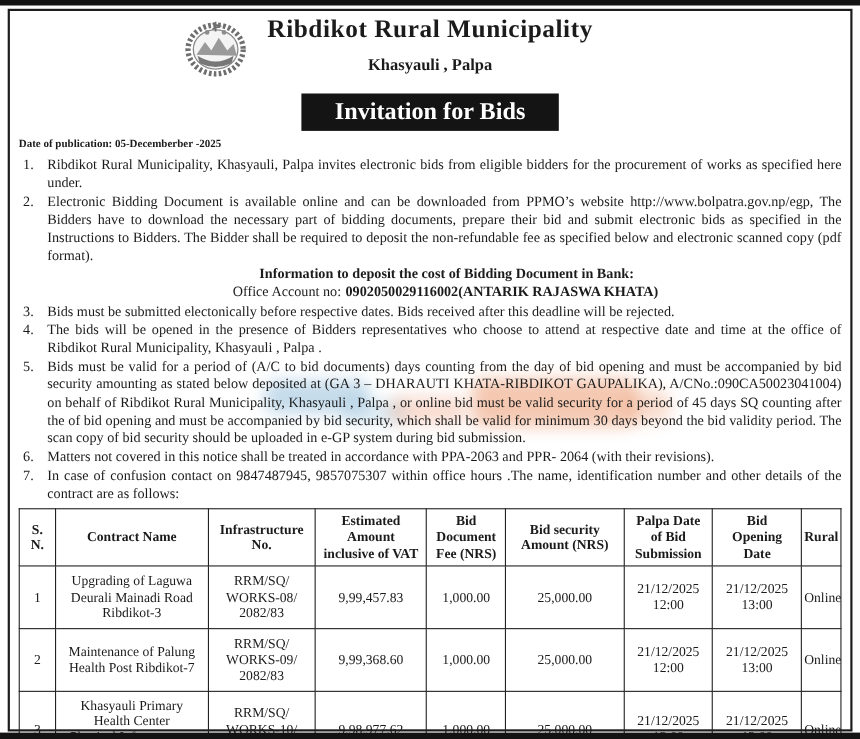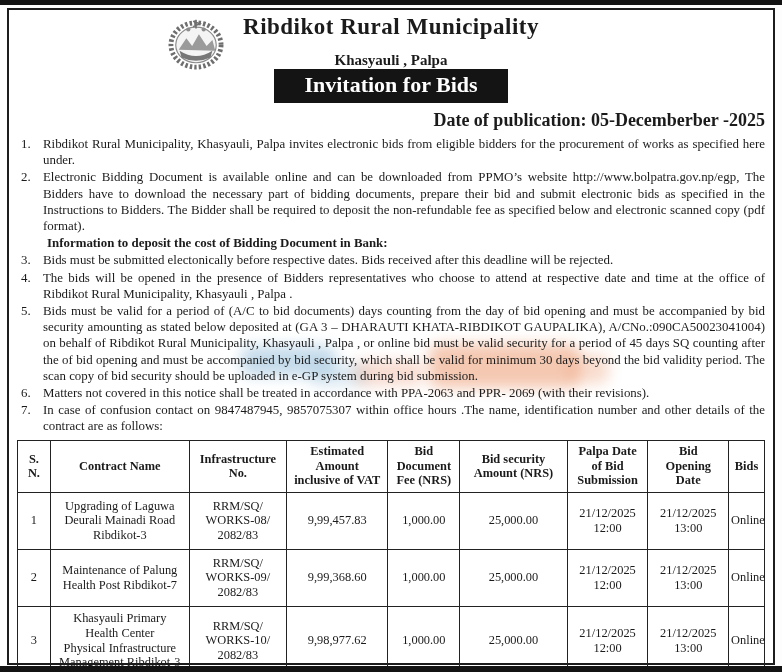--- a/index.html
+++ b/index.html
@@ -21,35 +21,35 @@
     background: #fff;
     padding: 2px 8px 0 8px;
   }
   
   .header { position: relative; text-align: center; }
   .logo {
     position: absolute; left: 150px; top: 2px; width: 58px; height: 54px;
   }
   .title { font-size: 23px; font-weight: bold; letter-spacing: 0.5px; margin-top: 2px; }
   .subtitle { font-size: 15px; font-weight: bold; margin-top: 12px; }
-  .banner-wrap { text-align: center; margin-top: 0; }
+  .banner-wrap { text-align: center; margin-top: 16px; }
   .banner {
     display: inline-block;
     background: #141414; color: #fff;
     font-size: 22px; font-weight: bold;
     padding: 3px 30px 5px 30px;
     min-width: 185px;
   }
-  .pub-date { text-align: right; font-size: 18px; font-weight: bold; margin-top: 7px; }
+  .pub-date { text-align: left; font-size: 10px; font-weight: bold; margin-top: 7px; }
   
   .notice { margin-top: 5px; font-size: 12.9px; line-height: 16.2px; }
   .n-item { display: flex; margin-bottom: 1px; }
   .n-no { width: 26px; flex: 0 0 26px; padding-left: 4px; }
   .n-text { flex: 1; text-align: justify; }
-  .bank-block { margin-left: 28px; margin-bottom: 1px; }
+  .bank-block { margin-left: 28px; margin-bottom: 1px; text-align: center; }
   .bank-heading { font-weight: bold; padding-left: 2px; }
   .bank-line { }
   .bank-label { }
   .bank-value { font-weight: bold; margin-left: 4px; }
   
   table.bids {
     width: 100%;
     border-collapse: collapse;
     margin-top: 5px;
     font-size: 12.4px;
@@ -129,40 +129,43 @@
         <span class="n-text">Ribdikot Rural Municipality, Khasyauli, Palpa invites electronic bids from eligible bidders for the procurement of works as specified here under.</span>
       </div>
 
       <div class="n-item">
         <span class="n-no">2.</span>
         <span class="n-text">Electronic Bidding Document is available online and can be downloaded from PPMO’s website http://www.bolpatra.gov.np/egp, The Bidders have to download the necessary part of bidding documents, prepare their bid and submit electronic bids as specified in the Instructions to Bidders. The Bidder shall be required to deposit the non-refundable fee as specified below and electronic scanned copy (pdf format).</span>
       </div>
 
       <div class="bank-block">
         <div class="bank-heading">Information to deposit the cost of Bidding Document in Bank:</div>
+        <div class="bank-line">
+          <span class="bank-label">Office Account no:</span><span class="bank-value">0902050029116002(ANTARIK RAJASWA KHATA)</span>
+        </div>
       </div>
 
       <div class="n-item">
         <span class="n-no">3.</span>
         <span class="n-text">Bids must be submitted electonically before respective dates. Bids received after this deadline will be rejected.</span>
       </div>
 
       <div class="n-item">
         <span class="n-no">4.</span>
         <span class="n-text">The bids will be opened in the presence of Bidders representatives who choose to attend at respective date and time at the office of Ribdikot Rural Municipality, Khasyauli , Palpa .</span>
       </div>
 
       <div class="n-item">
         <span class="n-no">5.</span>
         <span class="n-text">Bids must be valid for a period of (A/C to bid documents) days counting from the day of bid opening and must be accompanied by bid security amounting as stated below deposited at (GA 3 – DHARAUTI KHATA-RIBDIKOT GAUPALIKA), A/CNo.:090CA50023041004) on behalf of Ribdikot Rural Municipality, Khasyauli , Palpa , or online bid must be valid security for a period of 45 days SQ  counting after the of bid opening and must be accompanied by bid security, which shall be valid for minimum 30 days beyond the bid validity period. The scan copy of bid security should be uploaded in e-GP system during bid submission.</span>
       </div>
 
       <div class="n-item">
         <span class="n-no">6.</span>
-        <span class="n-text">Matters not covered in this notice shall be treated in accordance with PPA-2063 and PPR- 2069 (with their revisions).</span>
+        <span class="n-text">Matters not covered in this notice shall be treated in accordance with PPA-2063 and PPR- 2064 (with their revisions).</span>
       </div>
 
       <div class="n-item">
         <span class="n-no">7.</span>
         <span class="n-text">In case of confusion contact on 9847487945, 9857075307 within office hours .The name, identification number and other details of the contract are as follows:</span>
       </div>
 
     </div>
 
     <table class="bids">
@@ -191,21 +194,21 @@
 Document
 Fee (NRS)</th>
           <th>Bid security
 Amount (NRS)</th>
           <th>Palpa Date
 of Bid
 Submission</th>
           <th>Bid
 Opening
 Date</th>
-          <th>Bids</th>
+          <th>Rural</th>
         </tr>
       </thead>
       <tbody>
         <tr class="row-1">
           <td>1</td>
           <td>Upgrading of Laguwa Deurali Mainadi Road Ribdikot-3</td>
           <td>RRM/SQ/
 WORKS-08/
 2082/83</td>
           <td>9,99,457.83</td>

